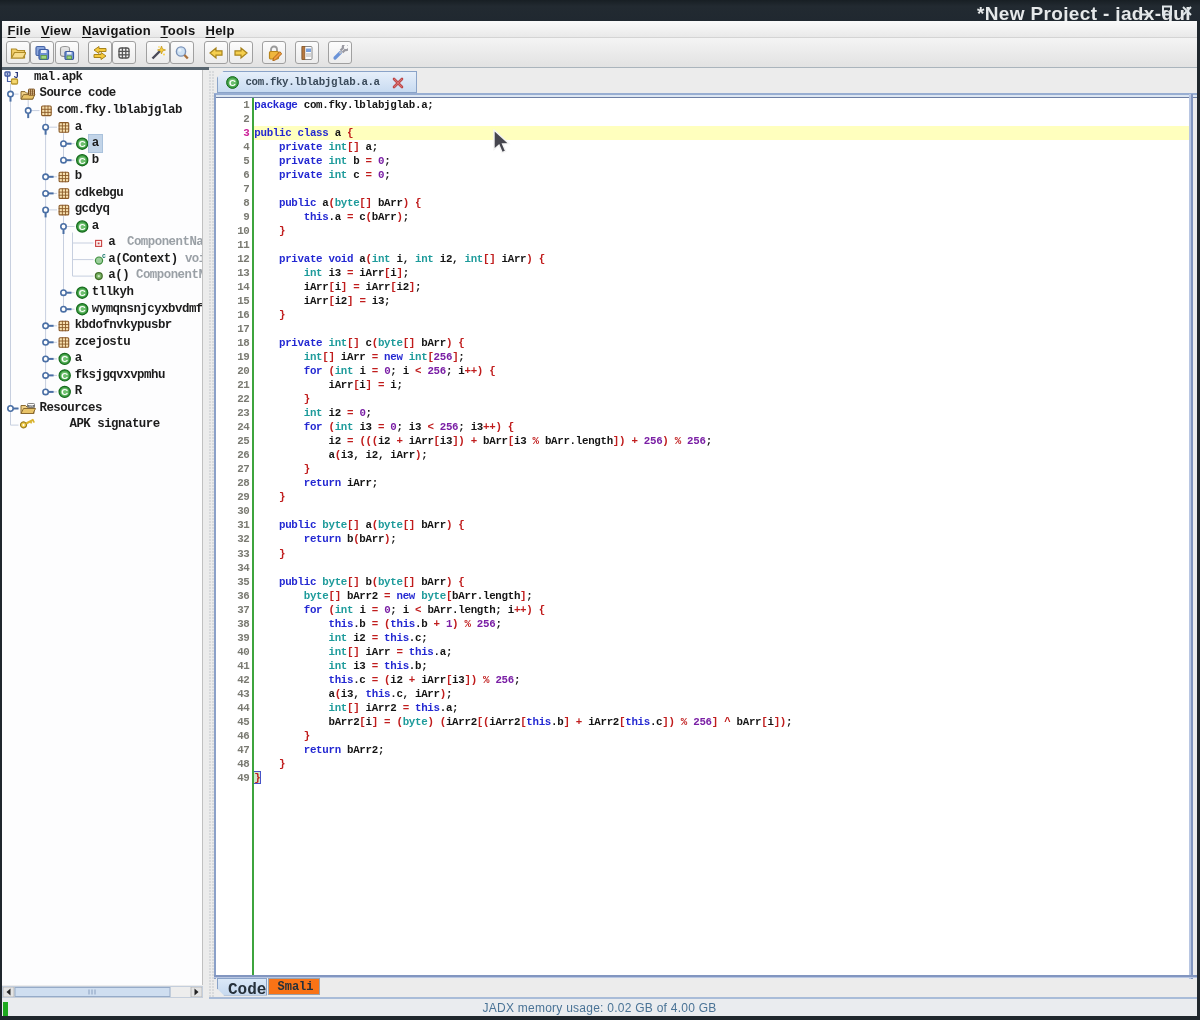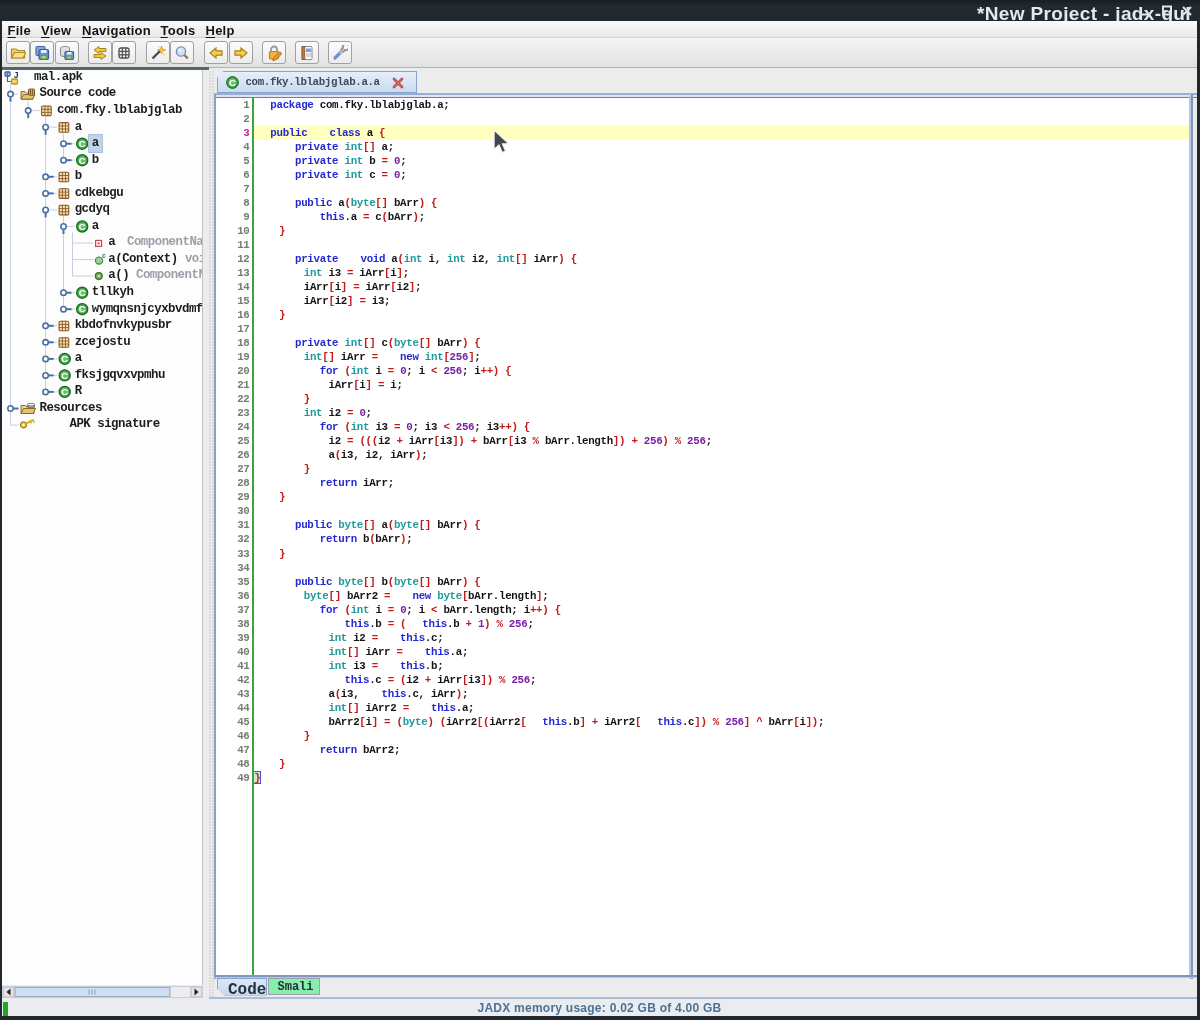--- a/index.html
+++ b/index.html
@@ -32,33 +32,33 @@
 #lborder{position:absolute;left:0;top:24px;width:1.5px;height:885px;background:#8aa0c8;}
 #rborder1{position:absolute;left:975.3px;top:24px;width:1.7px;height:885px;background:#b8c6e2;}
 #rborder2{position:absolute;left:977px;top:24px;width:2px;height:885px;background:#8296c0;}
 #gutter{position:absolute;left:1.5px;top:28px;width:34px;height:876px;text-align:right;}
 #gutter pre{font-family:"Liberation Mono",monospace;font-size:10.8px;font-weight:bold;line-height:14.03px;color:#7a7a72;letter-spacing:-0.3px;}
 #gutter .cur{color:#cc2299;font-style:normal;}
 #gline{position:absolute;left:38.2px;top:28.7px;width:1.6px;height:876.8px;background:#3da43d;}
 #yband{position:absolute;left:39.5px;top:56.1px;width:935.8px;height:14.03px;background:#ffffbe;}
 #codepre{position:absolute;left:40.3px;top:28px;font-family:"Liberation Mono",monospace;font-size:10.8px;font-weight:bold;line-height:14.03px;color:#141414;letter-spacing:-0.3px;}
 #codepre i,#gutter i{font-style:normal;}
-#codepre .k{color:#2328d2;padding-left:16px;}
+#codepre .k{color:#2328d2;}
 #codepre .t{color:#1e9b9b;}
 #codepre .n{color:#7a1fa5;}
 #codepre .o{color:#c01c1c;}
 #bracebox{position:absolute;left:38.9px;top:701.4px;width:8.6px;height:13.5px;background:#cfe8cf;border:1px solid #4753c8;}
 #btabs{position:absolute;left:0;top:908.5px;width:983px;height:18px;}
 #btab1{position:absolute;left:3px;top:0;width:50px;height:17.5px;background:linear-gradient(#dbe8f7,#c6d9ef);border:1px solid #8aa3c8;clip-path:polygon(0 0,100% 0,100% 100%,7px 100%,0 calc(100% - 7px));}
 #btab1 span{position:absolute;left:10px;top:1.5px;font-family:"Liberation Mono",monospace;font-size:16px;font-weight:bold;color:#26303a;}
-#btab2{position:absolute;left:53.5px;top:0;width:52px;height:16.5px;background:#86efac;border:1px solid #9aa2ac;}
+#btab2{position:absolute;left:53.5px;top:0;width:52px;height:16.5px;background:#f97316;border:1px solid #9aa2ac;}
 #btab2 span{position:absolute;left:9px;top:1px;font-family:"Liberation Mono",monospace;font-size:12px;font-weight:bold;color:#26303a;}
 #bluebar{position:absolute;left:207px;top:975.8px;width:988px;height:2.2px;background:#a9bcd8;}
 #statusbar{position:absolute;left:0;top:978px;width:1195px;height:17.4px;background:#eaecef;}
-#statustext{position:absolute;left:0;top:2px;width:1195px;text-align:center;font-size:12px;font-weight:bold;color:#4a7396;letter-spacing:0.25px;}
+#statustext{position:absolute;left:0;top:2px;width:1195px;text-align:center;font-size:12px;font-weight:normal;color:#4a7396;letter-spacing:0.25px;}
 #greenbar{position:absolute;left:0.5px;top:2.5px;width:5px;height:14px;background:#1fa91f;}
 #cursor{position:absolute;left:493px;top:129px;}
 </style></head><body>
 <div id="frame"></div>
 <div id="titlebar">
     <div id="title">*New Project - jadx-gui</div>
     <svg class="wbtn" style="left:1135px;" width="65" height="21" viewBox="0 0 65 21">
       <g stroke="#dfe5e8" stroke-width="2" fill="none">
         <line x1="6" y1="14.5" x2="14" y2="14.5"></line>
         <rect x="28" y="6.5" width="8" height="8"></rect>

